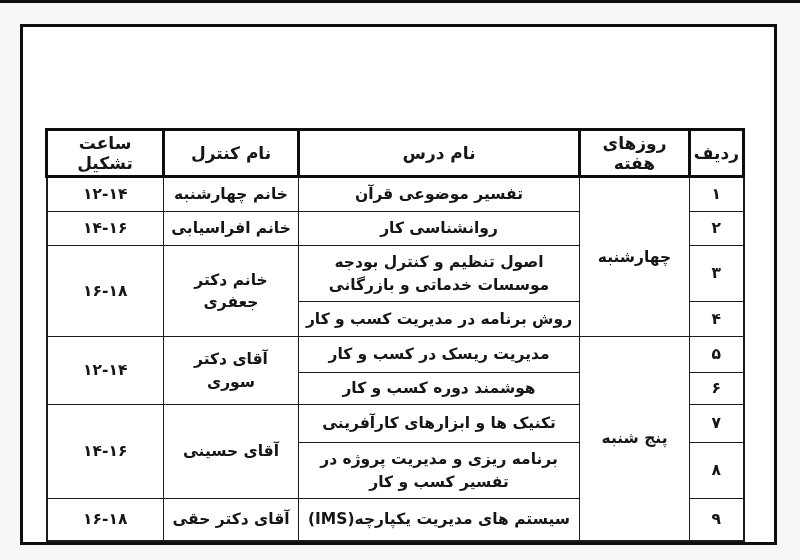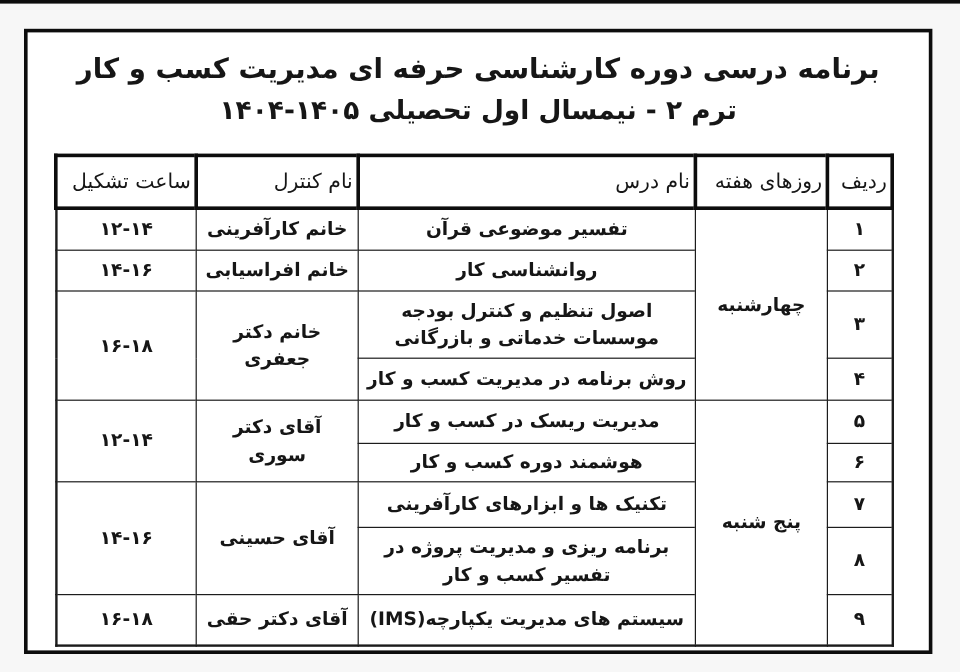--- a/index.html
+++ b/index.html
@@ -51,23 +51,23 @@
   table.schedule {
     border-collapse: collapse;
     table-layout: fixed;
     width: 697px; height: 403px;
     border: 2px solid var(--border, #1c1c1c);
     color: var(--text, #161616);
   }
   table.schedule th {
     border: 3px solid var(--frame, #0d0d0d);
     font-size: 17px;
-    font-weight: normal;
+    font-weight: bold;
     padding: 2px 3px;
-    text-align: right;
+    text-align: center;
     vertical-align: middle;
     background: var(--background, #ffffff);
   }
   table.schedule td {
     border: 1.6px solid var(--border, #1c1c1c);
     font-size: 15.5px;
     font-weight: bold;
     padding: 2px 6px;
     text-align: center;
     vertical-align: middle;
@@ -85,24 +85,20 @@
   tr.r7      { height: 38px; }
   tr.r8      { height: 56px; }
   tr.r9      { height: 42px; }
 </style>
 </head>
 <body>
 
 <div class="top-line"></div>
 
 <div class="frame" dir="rtl">
-  <div class="titles">
-    <div class="title1">برنامه درسی دوره کارشناسی حرفه ای مدیریت کسب و کار</div>
-    <div class="title2">ترم ۲ - نیمسال اول تحصیلی ۱۴۰۵-۱۴۰۴</div>
-  </div>
 
   <div class="table-wrap">
     <table class="schedule">
       <colgroup>
         <col style="width:54px">
         <col style="width:110px">
         <col style="width:281px">
         <col style="width:135px">
         <col style="width:117px">
       </colgroup>
@@ -111,21 +107,21 @@
         <th>ردیف</th>
         <th>روزهای هفته</th>
         <th>نام درس</th>
         <th>نام کنترل</th>
         <th>ساعت تشکیل</th>
       </tr>
       <tr class="r1">
         <td>۱</td>
         <td rowspan="4">چهارشنبه</td>
         <td class="course">تفسیر موضوعی قرآن</td>
-        <td>خانم کارآفرینی</td>
+        <td>خانم چهارشنبه</td>
         <td class="time">۱۲-۱۴</td>
       </tr>
       <tr class="r2">
         <td>۲</td>
         <td class="course">روانشناسی کار</td>
         <td>خانم افراسیابی</td>
         <td class="time">۱۴-۱۶</td>
       </tr>
       <tr class="r3">
         <td>۳</td>

